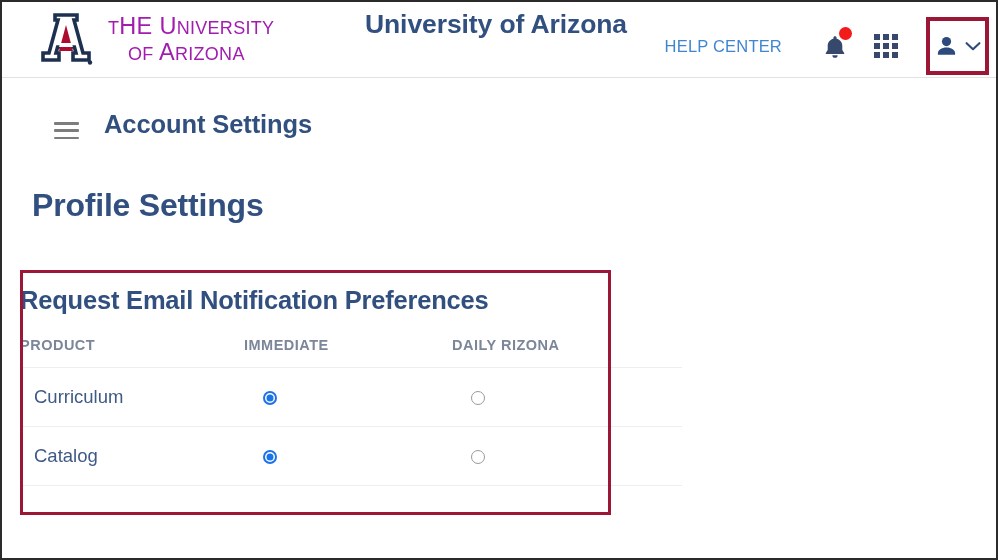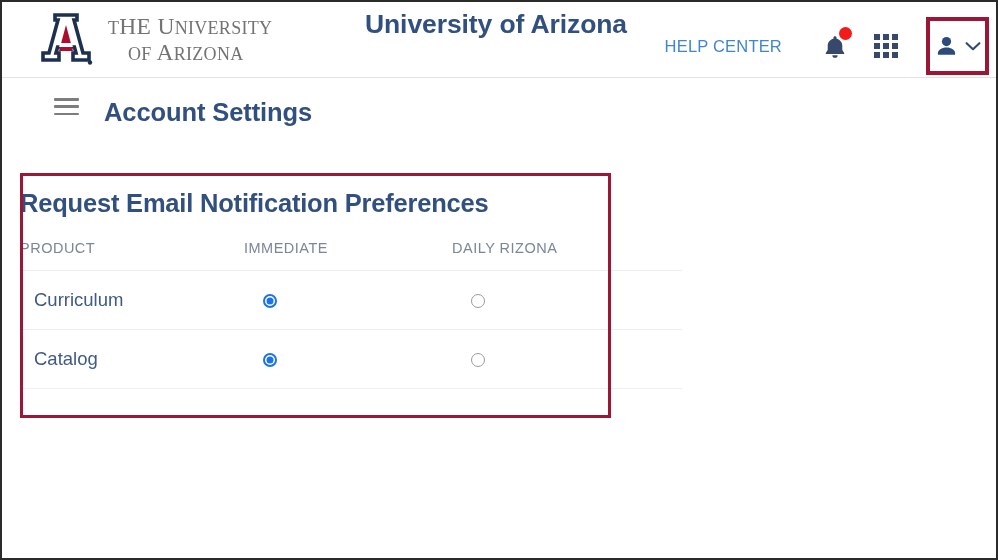--- a/index.html
+++ b/index.html
@@ -40,22 +40,22 @@
   }
   .logo-mark { width: 62px; height: 54px; display: block; flex: none; }
   .logo-words {
     display: flex;
     flex-direction: column;
     justify-content: center;
     line-height: 1.0;
   }
   .logo-words .lw1,
   .logo-words .lw2 {
-    font-family: Liberation Serif, serif;
-    color: #737373;
+    font-family: Liberation Sans, sans-serif;
+    color: #a21caf;
     letter-spacing: 0.3px;
     white-space: nowrap;
   }
   .logo-words .lw1 { font-size: 23.5px; }
   .logo-words .lw2 { font-size: 23.5px; padding-left: 20px; margin-top: 2px; }
   .logo-words .sm { font-size: 18px; }
 
   
   .brand-title {
     position: absolute;
@@ -132,22 +132,22 @@
     inset: 0;
     border: 4px solid #9c1735;
     pointer-events: none;
   }
 
   
   .page-body { position: relative; }
 
   .account-settings-row {
     display: flex;
-    align-items: flex-start;
-    margin-top: 20px;
+    align-items: flex-end;
+    margin-top: 32px;
     margin-left: 52px;
     gap: 25px;
   }
   .hamburger {
     display: flex;
     flex-direction: column;
     justify-content: space-between;
     width: 25px;
     height: 17px;
     cursor: pointer;
@@ -211,21 +211,21 @@
     border-collapse: collapse;
     table-layout: fixed;
   }
   .prefs-table col.c-product { width: 222px; }
   .prefs-table col.c-imm     { width: 208px; }
   .prefs-table col.c-daily   { width: 232px; }
 
   .prefs-table th {
     text-align: left;
     font-size: 14.5px;
-    font-weight: normal;
+    font-weight: bold;
     color: #7b8699;
     letter-spacing: 0.5px;
     padding: 0 0 14px 0;
   }
   .prefs-table th.center-head { padding-left: 2px; }
 
   .prefs-table td {
     border-top: 1px solid #eceef1;
     height: 59px;
     vertical-align: middle;
@@ -333,20 +333,21 @@
 
     <div class="account-settings-row">
       <div class="hamburger">
         <span></span>
         <span></span>
         <span></span>
       </div>
       <div class="account-settings-title">Account Settings</div>
     </div>
 
+    <div class="profile-settings-title">Profile Settings</div>
 
     <div class="prefs-area">
 
       <div class="prefs-highlight"></div>
 
       <div class="prefs-inner">
         <div class="prefs-heading">Request Email Notification Preferences</div>
 
         <table class="prefs-table">
           <colgroup>

